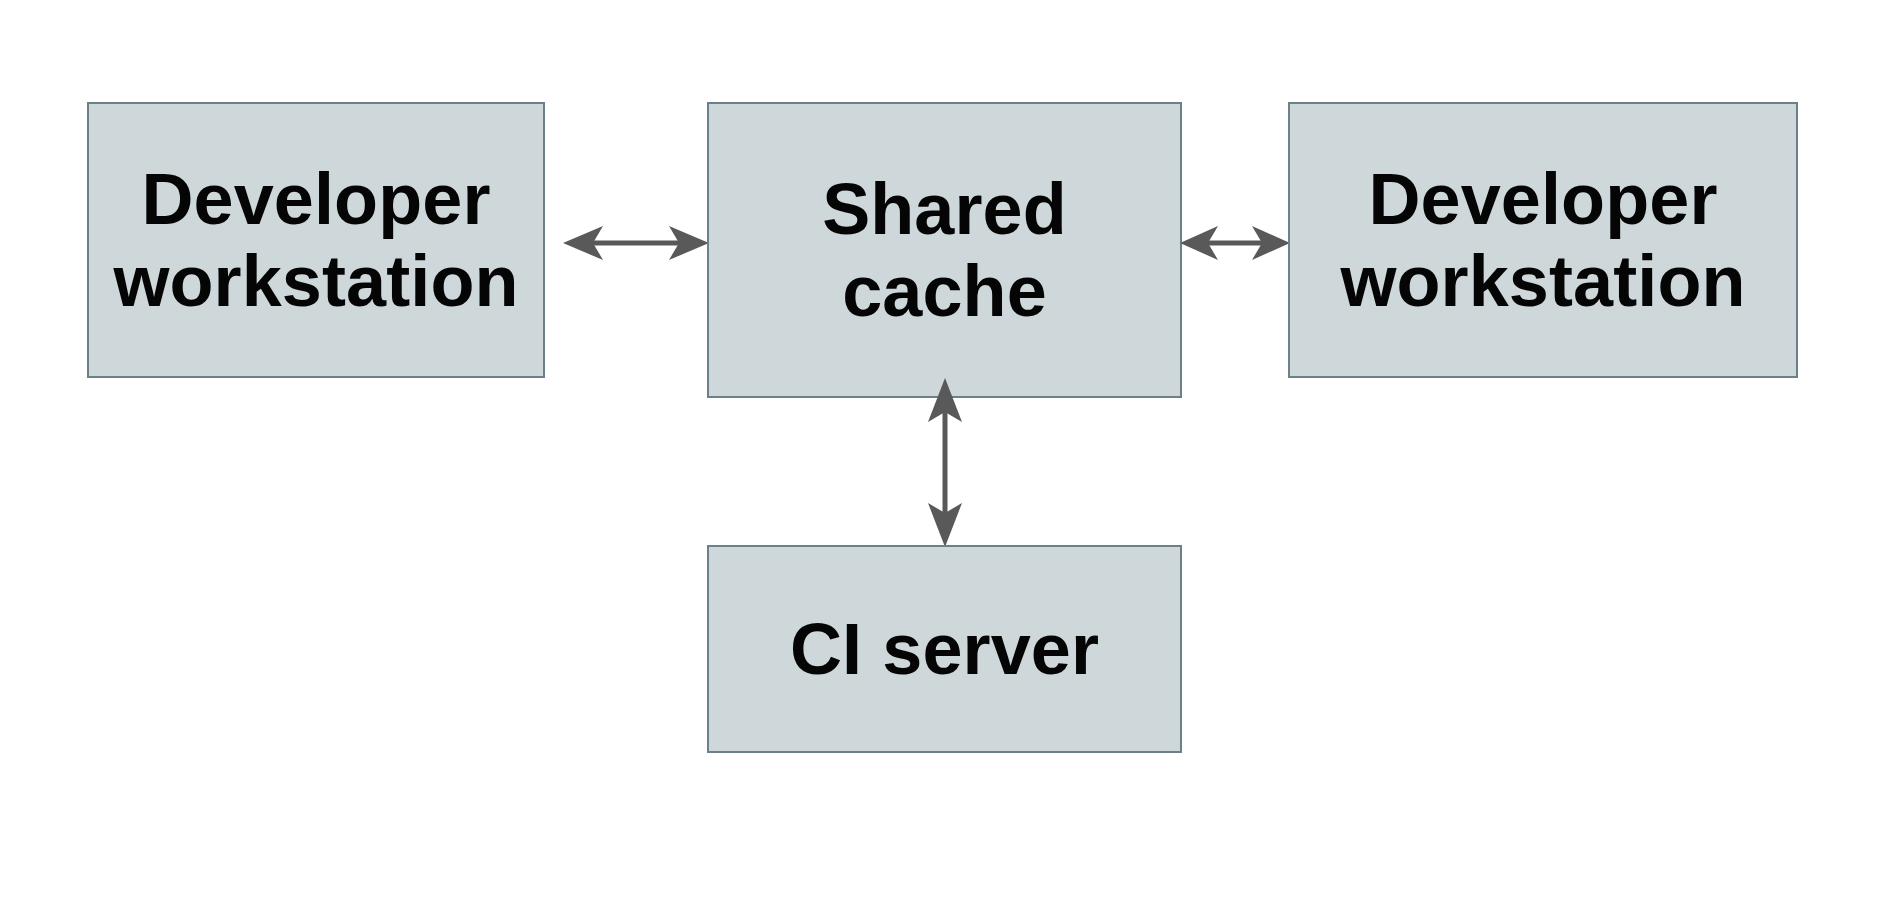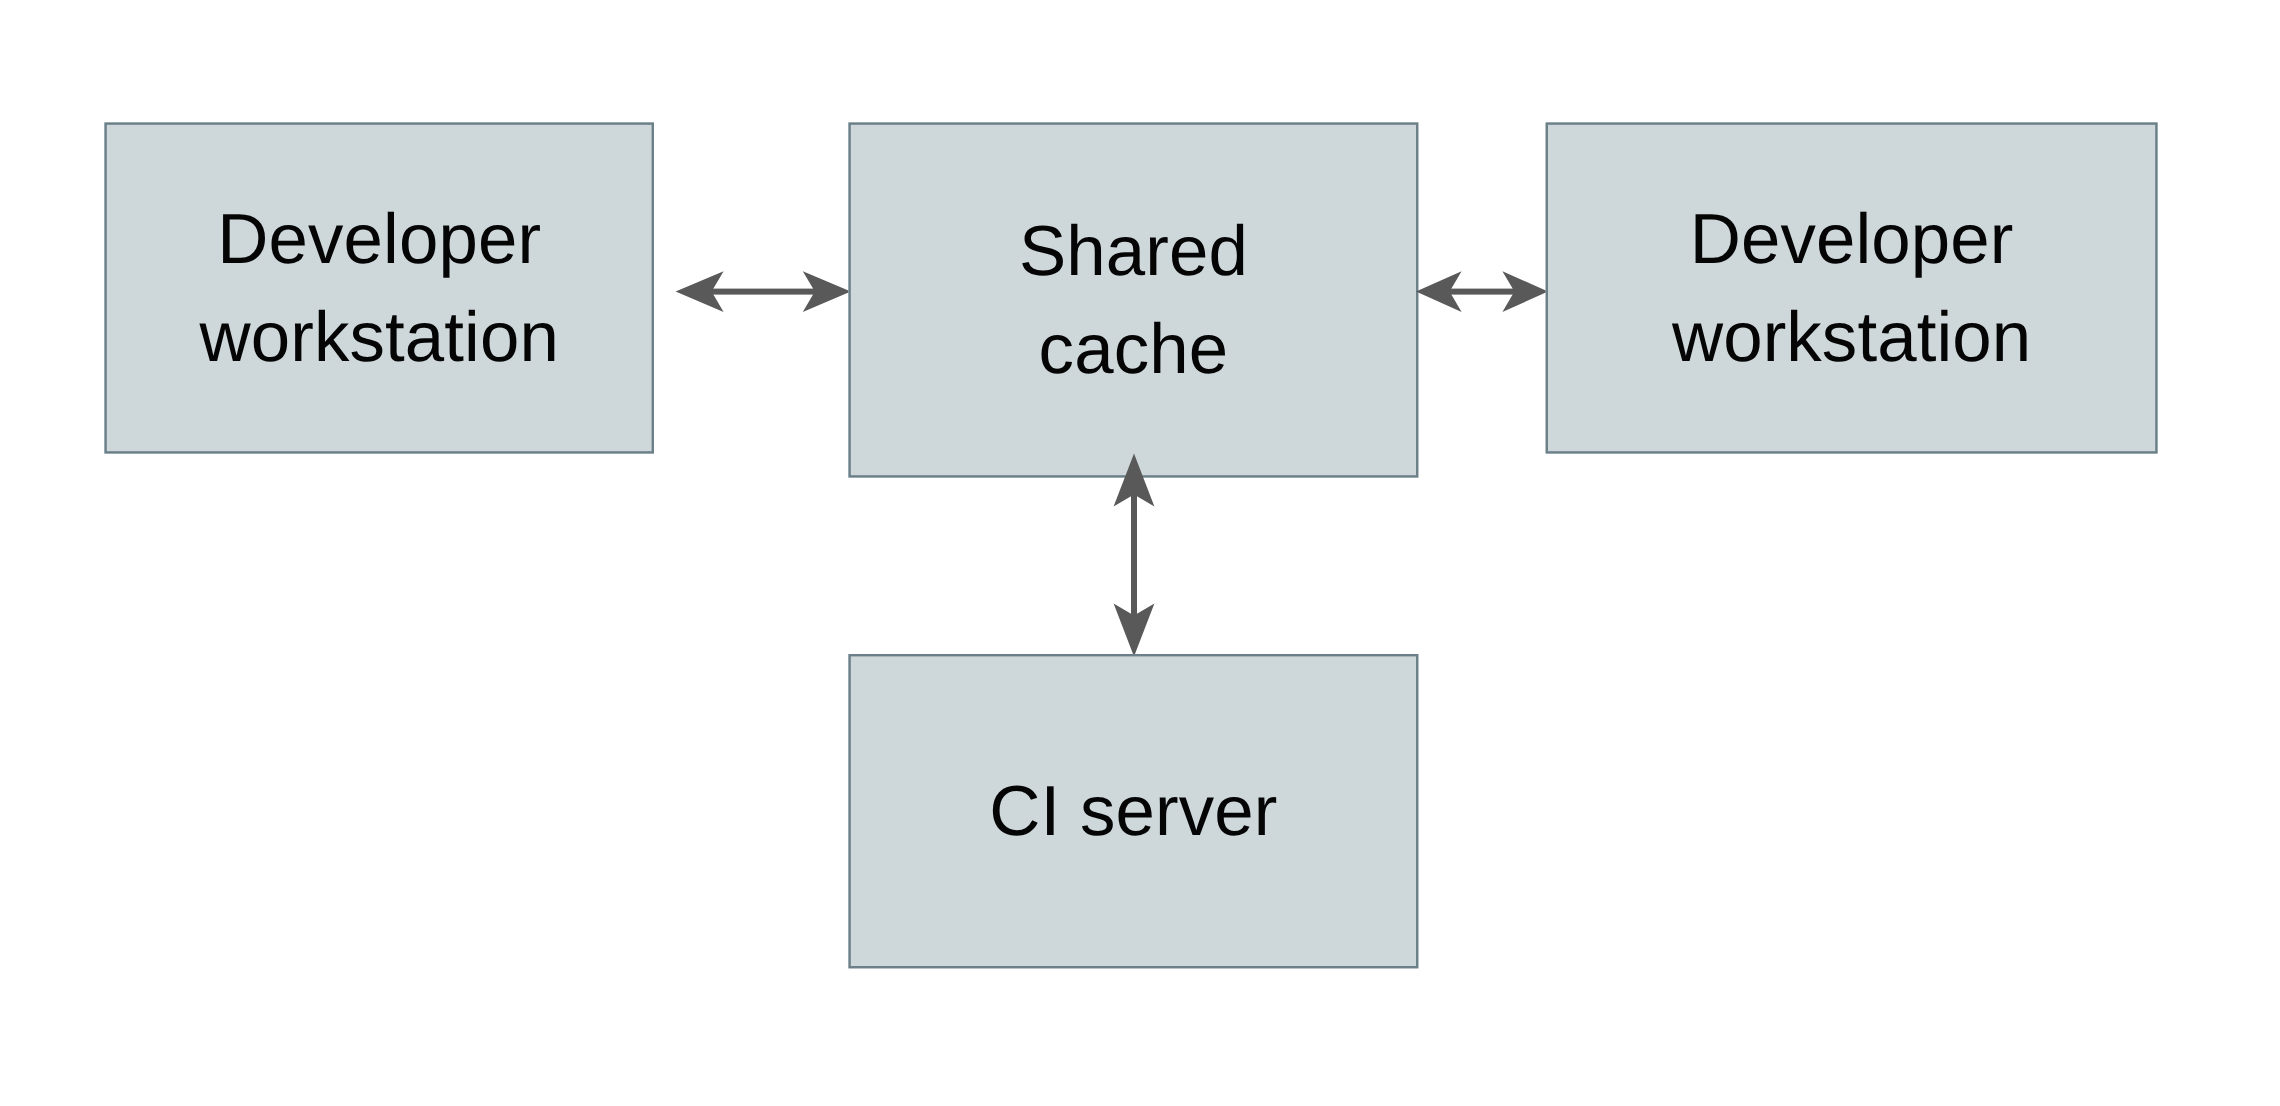--- a/index.html
+++ b/index.html
@@ -22,42 +22,42 @@
     position: absolute;
     box-sizing: border-box;
     background: #ced7da;
     border: 2px solid #6b8089;
     display: flex;
     align-items: center;
     justify-content: center;
     text-align: center;
   }
   .node-label {
-    font-size: 59px;
+    font-size: 72px;
     line-height: 82px;
     color: #050505;
-    font-weight: 400;
+    font-weight: 700;
     letter-spacing: 0.1px;
     white-space: pre-line;
     padding: 0 6px;
   }
   .edge {
     position: absolute;
     overflow: visible;
   }
   .edge svg {
     display: block;
     overflow: visible;
   }
 
   
   #node-dev-left   { left: 87px;   top: 102px;  width: 458px; height: 276px; }
   #node-shared     { left: 707px;  top: 102px;  width: 475px; height: 296px; }
   #node-dev-right  { left: 1288px; top: 102px;  width: 510px; height: 276px; }
-  #node-ci         { left: 707px;  top: 545px;  width: 475px; height: 262px; }
+  #node-ci         { left: 707px;  top: 545px;  width: 475px; height: 208px; }
 
   
   #edge-left-shared  { left: 563px;  top: 213px; width: 146px; height: 60px; }
   #edge-shared-right { left: 1180px; top: 213px; width: 110px; height: 60px; }
   #edge-shared-ci    { left: 915px;  top: 378px; width: 60px;  height: 169px; }
 </style>
 </head>
 <body>
 
 <div id="canvas">

